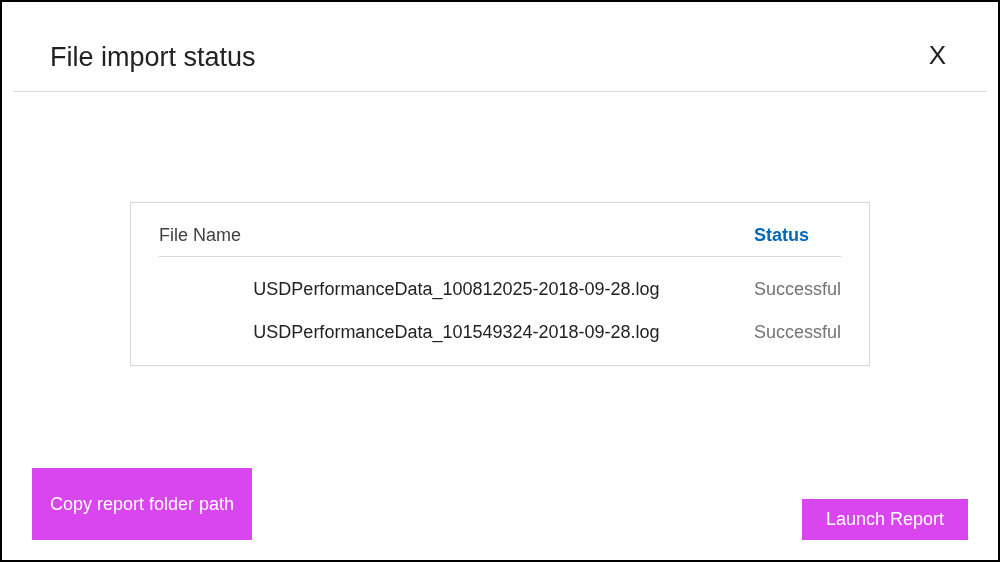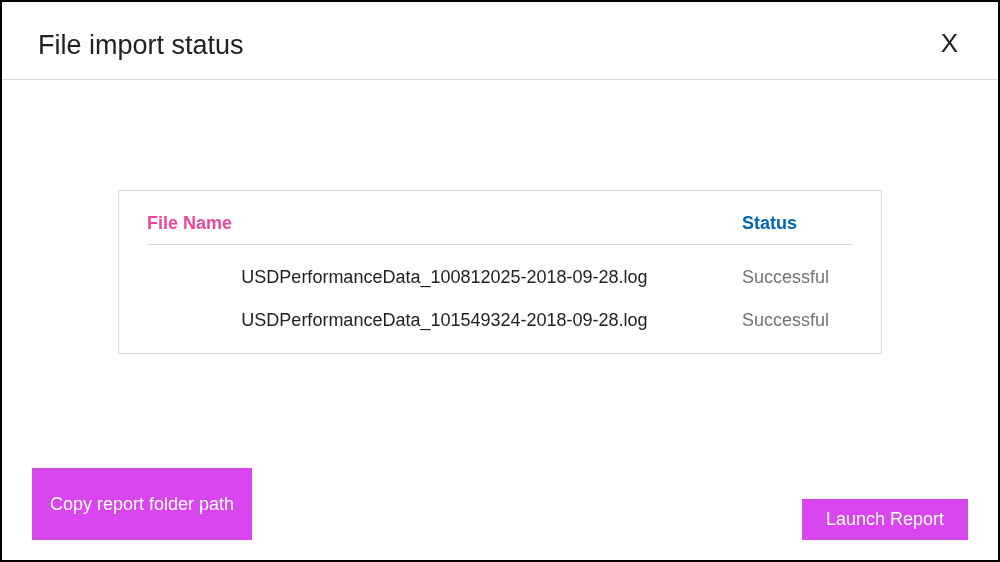--- a/index.html
+++ b/index.html
@@ -12,21 +12,21 @@
     background: #fff;
     width: 1000px;
     height: 562px;
     overflow: hidden;
   }
   .dialog {
     width: 1000px;
     height: 562px;
     border: 2px solid #000;
     position: relative;
-    padding: 0;
+    padding: 12px;
   }
   .header {
     display: flex;
     justify-content: space-between;
     align-items: flex-start;
     padding: 28px 36px 18px 36px;
     border-bottom: 1px solid #d9d9d9;
     margin: 0 0 0 0;
   }
   .title {
@@ -50,23 +50,23 @@
     border: 1px solid #d6d6d6;
     padding: 22px 28px 22px 28px;
   }
   .table-header {
     display: flex;
     border-bottom: 1px solid #d6d6d6;
     padding-bottom: 10px;
   }
   .col-filename {
     flex: 0 0 595px;
-    color: #ec4899;
+    color: #404040;
     font-size: 18px;
-    font-weight: 700;
+    font-weight: 400;
   }
   .col-status {
     flex: 1;
     color: #0067b8;
     font-size: 18px;
     font-weight: 600;
   }
   .table-row {
     display: flex;
     padding-top: 22px;

